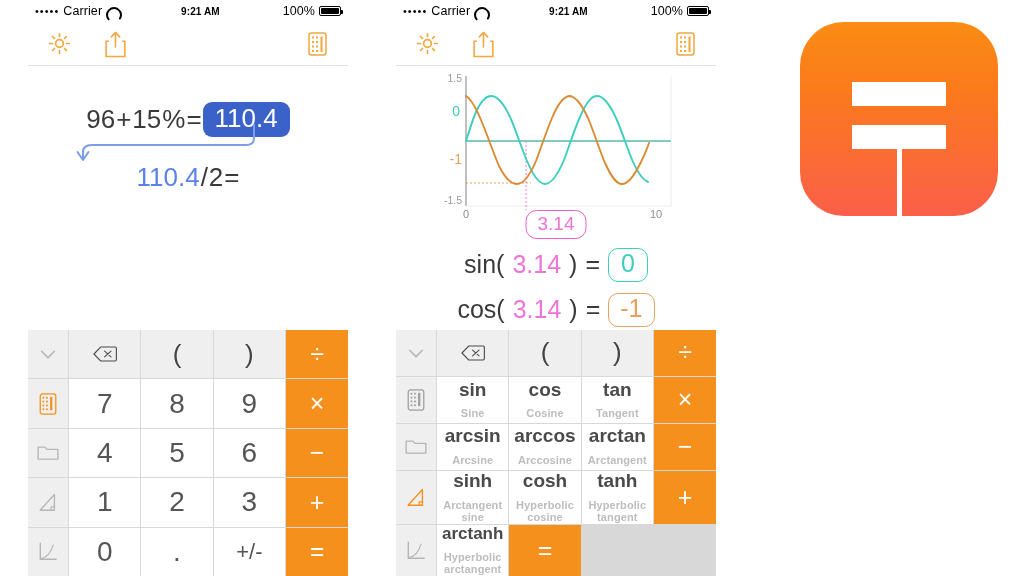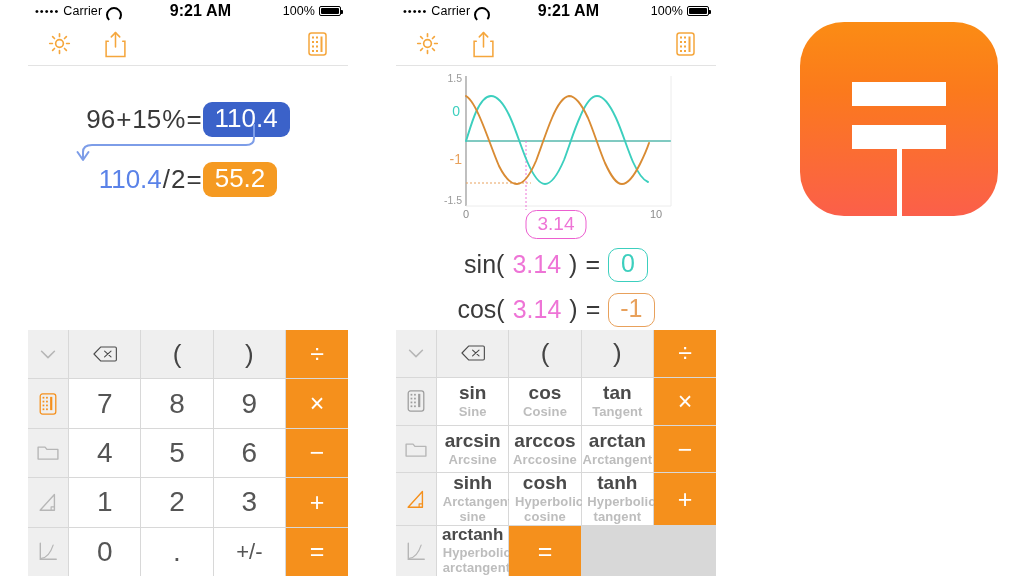--- a/index.html
+++ b/index.html
@@ -24,21 +24,21 @@
   .sb-left { display:flex; align-items:center; gap:4px; }
   .dots { letter-spacing:1px; font-size:11px; line-height:1; }
   .carrier { font-size:12.5px; }
   .wifi { display:inline-block; width:12px; height:11px; position:relative; }
   .wifi:before{
     content:""; position:absolute; left:0; top:1px; width:12px; height:12px;
     border:2px solid #000; border-radius:50%;
     clip-path: polygon(0 0, 100% 0, 100% 45%, 50% 45%, 50% 100%, 0 100%);
     transform:rotate(45deg);
   }
-  .sb-center { flex:1; text-align:center; font-weight:bold; font-size:16px; }
+  .sb-center { flex:1; text-align:center; font-weight:bold; font-size:10px; }
   .sb-right { display:flex; align-items:center; gap:4px; font-size:12.5px; }
   .battery { width:22px; height:10px; border:1px solid #000; border-radius:2px; position:relative; padding:1px; }
   .battery:after{ content:""; position:absolute; right:-3px; top:3px; width:2px; height:4px; background:#000; border-radius:0 1px 1px 0; }
   .battery i { display:block; height:100%; background:#000; border-radius:1px; }
 
   
   .toolbar {
     height:44px; display:flex; align-items:center; padding:0 14px;
     border-bottom:1px solid #e3e3e3; background:#fff;
   }
@@ -100,21 +100,21 @@
   .keypad { position:absolute; bottom:0; left:0; width:320px; height:246px;
             display:grid; grid-template-columns:40px 1fr 1fr 1fr 62px;
             grid-template-rows:repeat(5, 1fr); background:#d8d8d8; gap:1px; }
   .key { display:flex; flex-direction:column; align-items:center; justify-content:center;
          background:#fff; color:#555; font-weight:300; }
   .key.side { background:#efefef; }
   .key.toprow { background:#efefef; font-size:26px; color:#444; }
   .key.num { font-size:28px; color:#555; }
   .key.op { background:#f5901c; color:#fff; font-size:25px; }
   .key.fn { font-size:19px; color:#4a4a4a; line-height:1.05;font-weight:bold; }
-  .key .sub { font-size:13px; color:#bdbdbd; margin-top:2px; text-align:center; line-height:1.15; letter-spacing:.1px; }
+  .key .sub { font-size:11px; color:#bdbdbd; margin-top:8px; text-align:center; line-height:1.15; letter-spacing:.1px; }
   .key .sub.two { max-width:60px; }
   .ico-wrap { width:24px; height:24px; display:flex; align-items:center; justify-content:center; }
 
   
   .appicon { position:absolute; left:800px; top:22px; width:198px; height:194px;
              border-radius:44px; background:linear-gradient(180deg,#fb8c14 0%,#fb7a1c 35%,#fb5f4a 100%); }
   .appicon .bar { position:absolute; background:#fff; }
   .appicon .bar1 { left:52px; top:60px; width:94px; height:24px; }
   .appicon .bar2 { left:52px; top:103px; width:94px; height:24px; }
   .appicon .stem { left:97px; top:127px; width:5px; height:67px; }
@@ -193,21 +193,20 @@
       <svg class="arrow-link" viewBox="0 0 200 52">
         <path d="M186 0 L186 14 Q186 21 178 21 L24 21 Q15 21 15 28 L15 34" fill="none" stroke="#7d9de8" stroke-width="2" stroke-linecap="round"></path>
         <path d="M9.5 28 L15 36 L20.5 28" fill="none" stroke="#7d9de8" stroke-width="2" stroke-linecap="round" stroke-linejoin="round"></path>
       </svg>
 
       <div class="calcline" id="line2">
         <span class="tok tok-ref">110.4</span>
         <span class="tok">/</span>
         <span class="tok">2</span>
         <span class="tok">=</span>
-        <span class="badge-orange">55.2</span>
       </div>
     </div>
 
     <div class="keypad">
 
       <div class="key side">
         <span class="ico-wrap">
           <svg viewBox="0 0 24 24" width="22" height="22" fill="none" stroke="#b6b6b6" stroke-width="1.7" stroke-linecap="round" stroke-linejoin="round">
               <path d="M5 9l7 7 7-7"></path>
             </svg>

